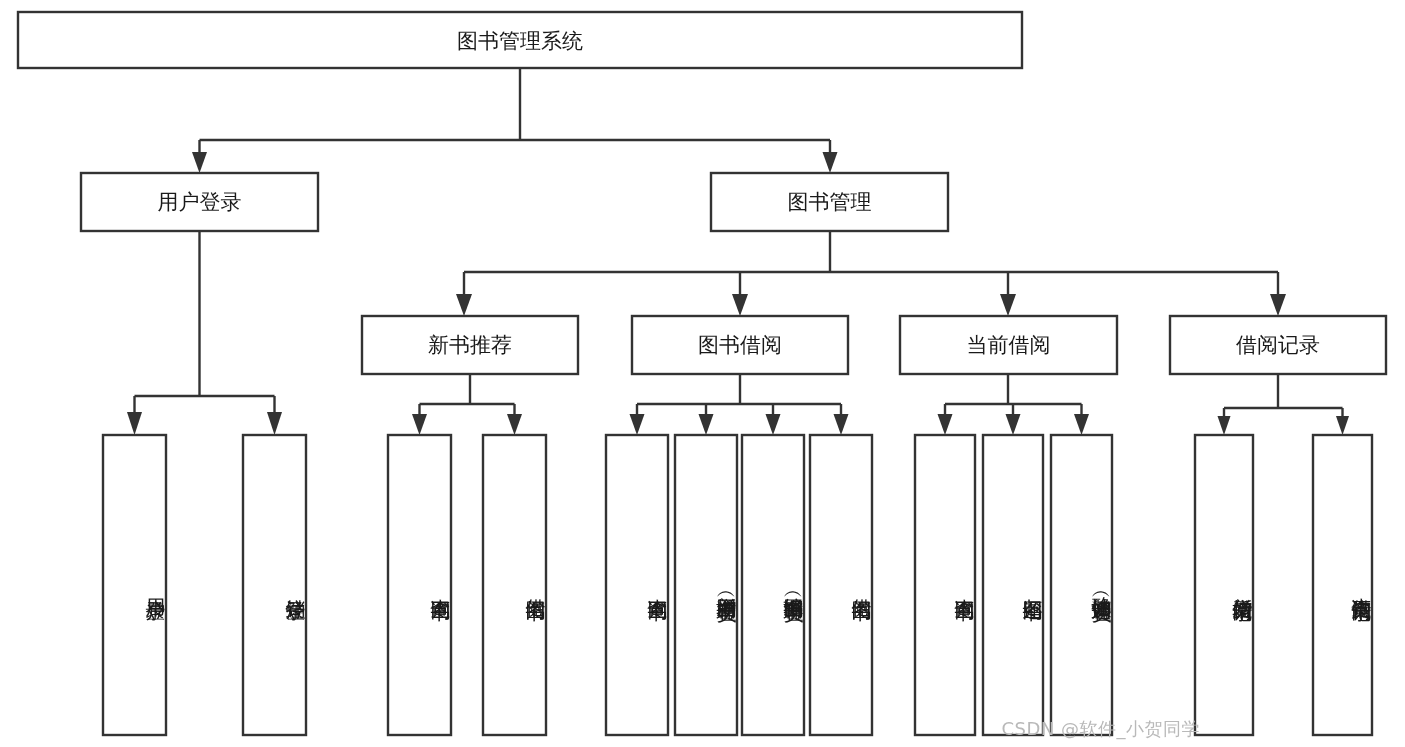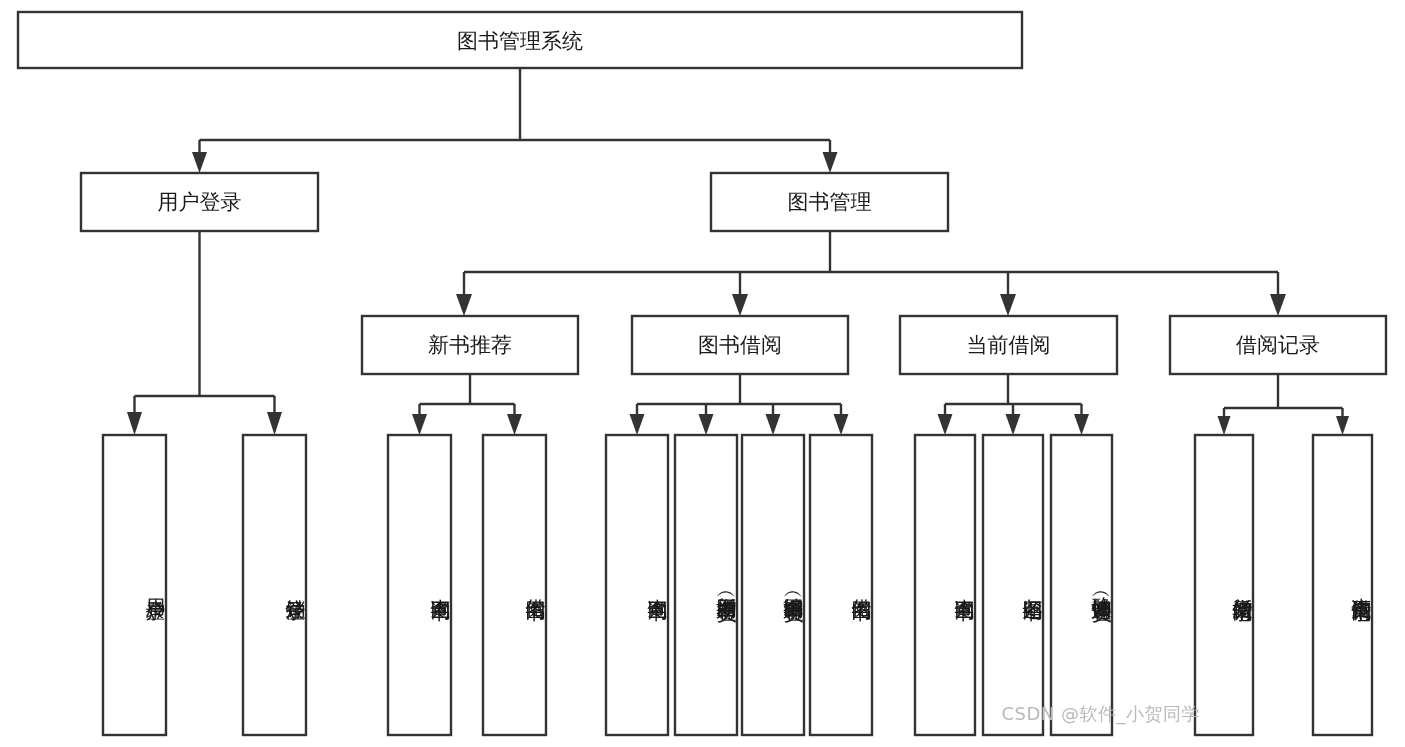--- a/index.html
+++ b/index.html
@@ -67,21 +67,21 @@
     letter-spacing: 1px;
     display: flex;
     align-items: flex-start;
     justify-content: center;
     white-space: nowrap;
     pointer-events: none;
   }
   .watermark {
     position: absolute;
     right: 8px;
-    bottom: 21px;
+    bottom: 6px;
     font-family: "DejaVu Sans", "Liberation Sans", sans-serif;
     font-size: 18px;
     color: #b9b9b9;
     white-space: nowrap;
     letter-spacing: 0.5px;
   }
 </style>
 </head>
 <body>
 

